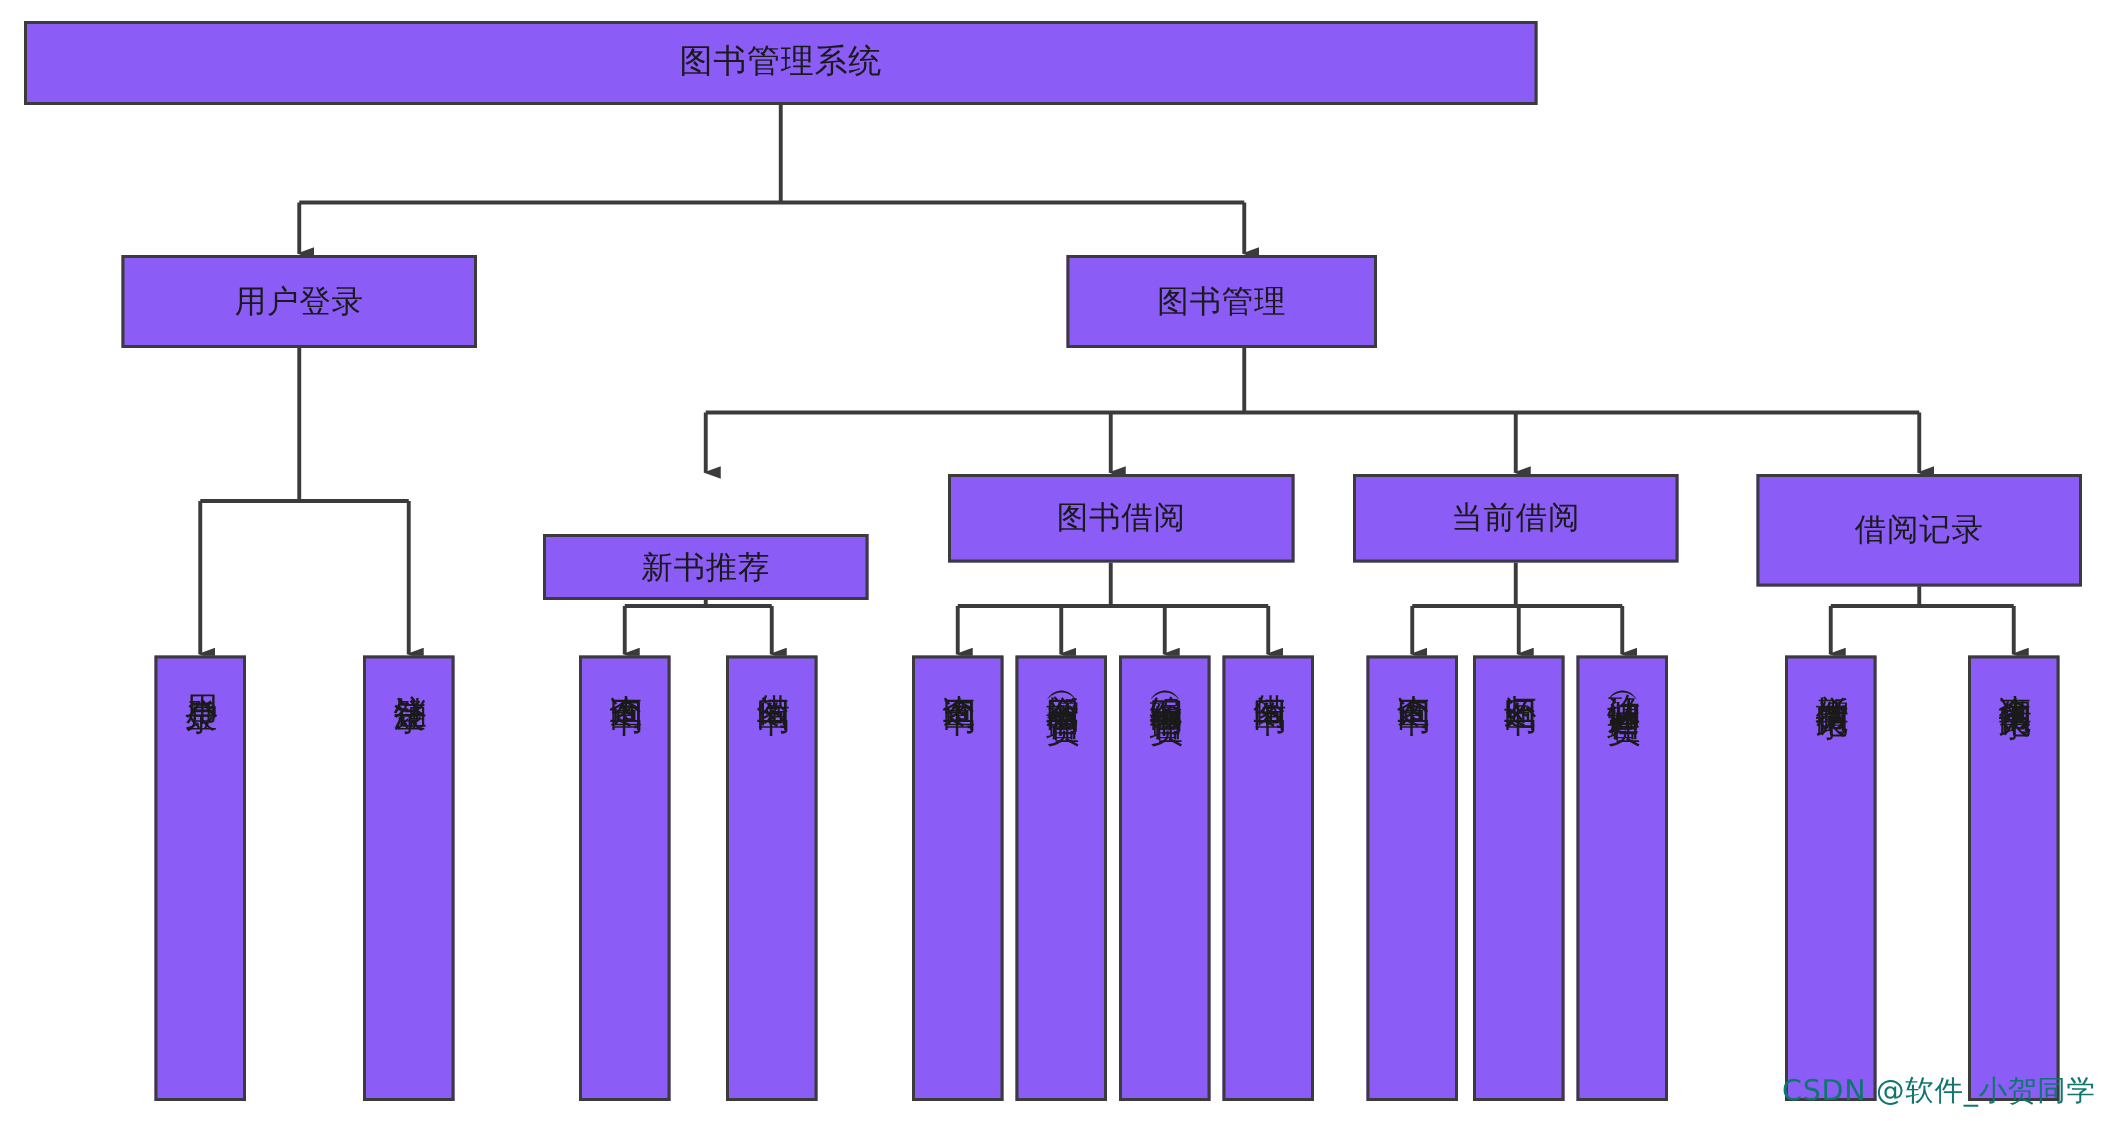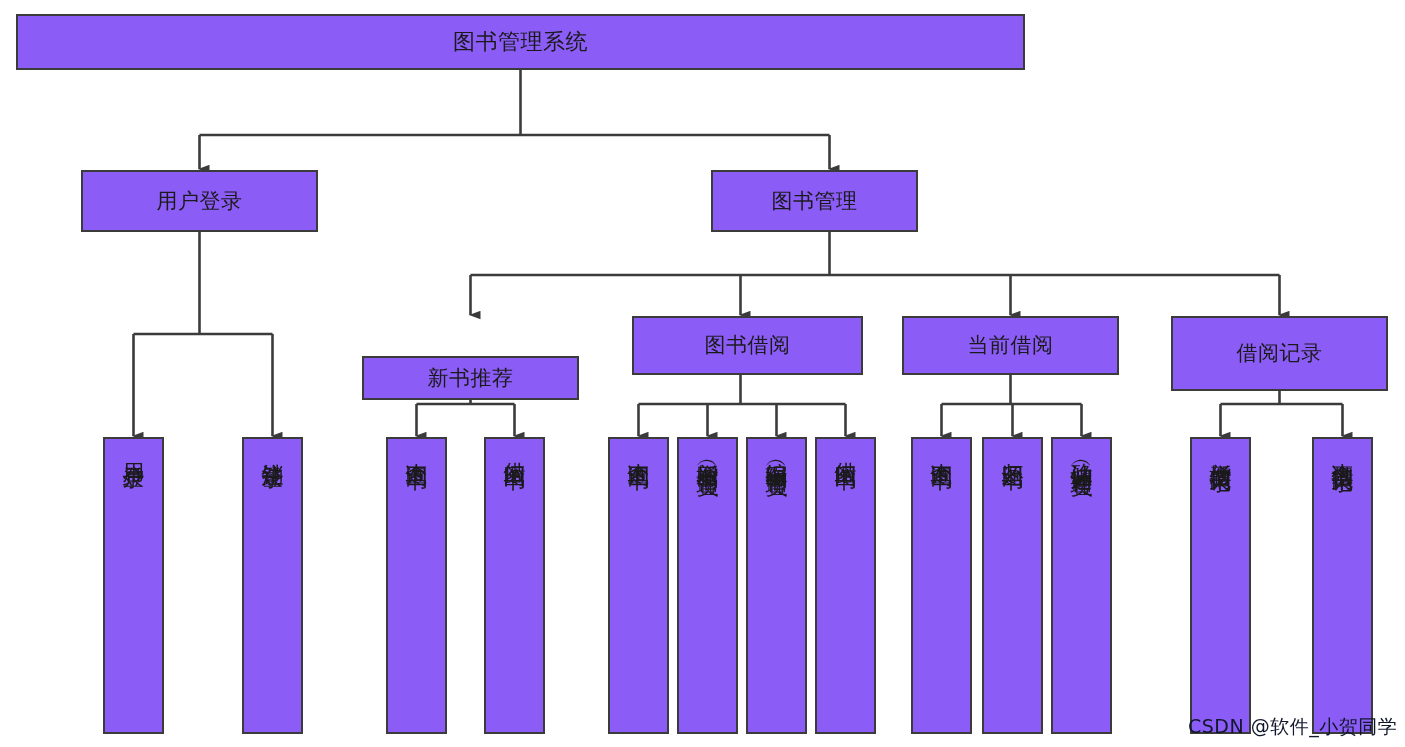--- a/index.html
+++ b/index.html
@@ -60,21 +60,21 @@
     writing-mode: vertical-rl;
     text-orientation: upright;
     font-size: 22px;
     line-height: 1.0;
     letter-spacing: 2px;
     white-space: nowrap;
   }
   .watermark {
     position: absolute;
     font-size: 19px;
-    color: #0f172a;
+    color: #0f766e;
     white-space: nowrap;
     letter-spacing: 0.5px;
   }
 </style>
 </head>
 <body>
 
 <div id="canvas">
 
   <svg id="edges" viewBox="0 0 1405 747" width="1405" height="747">

